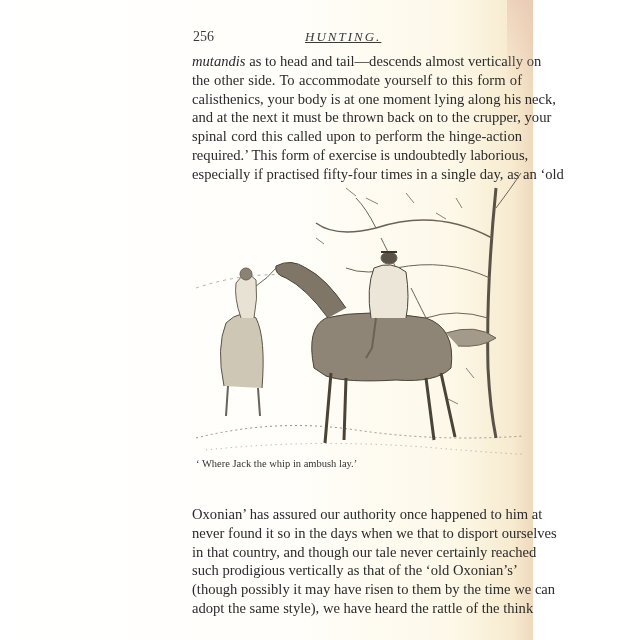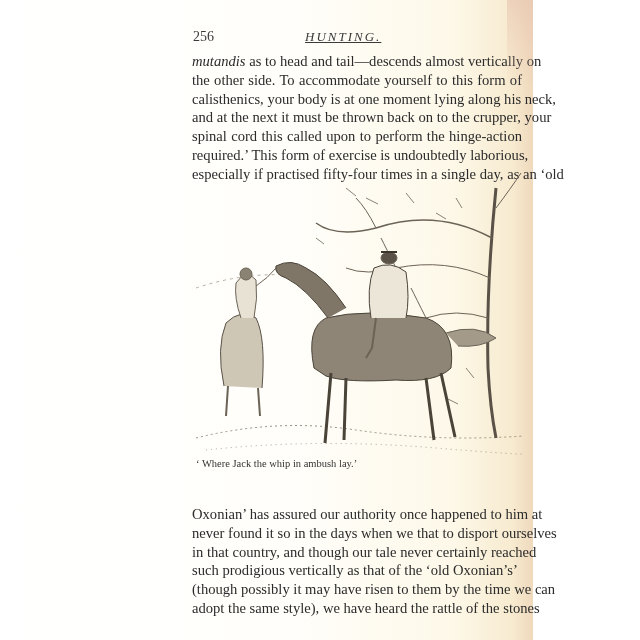--- a/index.html
+++ b/index.html
@@ -105,16 +105,16 @@
   </div>
 
   <div class="caption">‘ Where Jack the whip in ambush lay.’</div>
 
   <div class="text-block para-bottom">
     <span class="line">Oxonian’ has assured our authority once happened to him at</span>
     <span class="line">never found it so in the days when we that to disport ourselves</span>
     <span class="line">in that country, and though our tale never certainly reached</span>
     <span class="line">such prodigious vertically as that of the ‘old Oxonian’s’</span>
     <span class="line">(though possibly it may have risen to them by the time we can</span>
-    <span class="line">adopt the same style), we have heard the rattle of the stones</span>
+    <span class="line">adopt the same style), we have heard the rattle of the think</span>
   </div>
 
 </div>
 
 </body></html>

